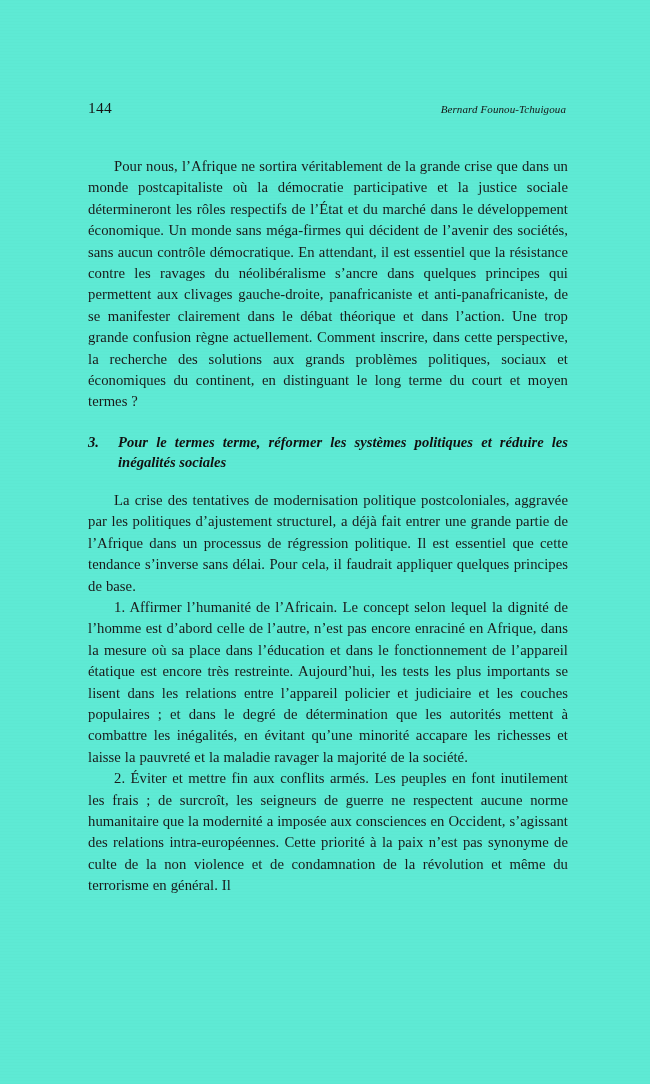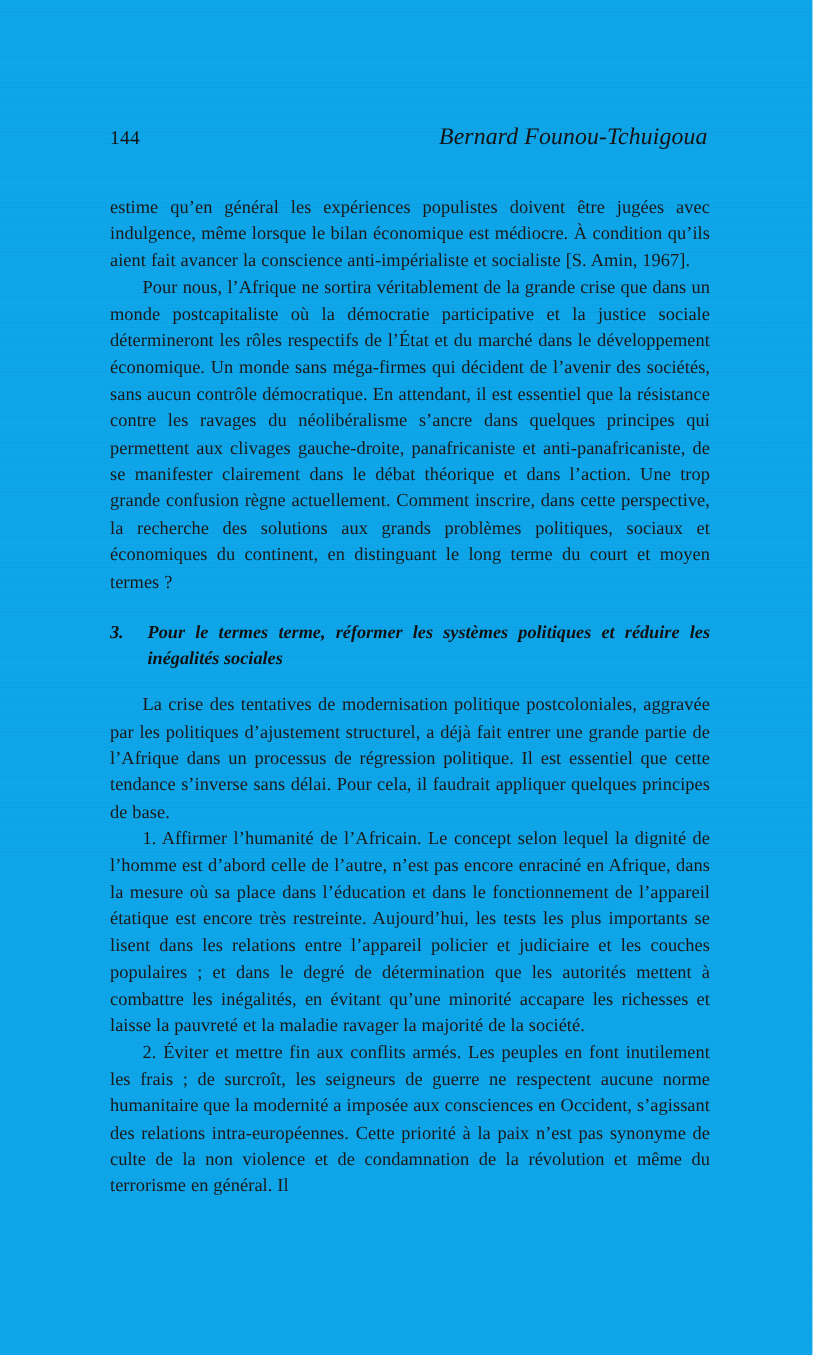--- a/index.html
+++ b/index.html
@@ -13,21 +13,21 @@
     font-family: "Liberation Serif", "DejaVu Serif", serif;
     color: #111111;
     overflow: hidden;
     position: relative;
   }
 
   
   .page {
     position: absolute;
     inset: 0;
-    background: #0ea5e9;
+    background: #5eead4;
   }
 
   .page-inner {
     position: absolute;
     left: 88px;
     top: 0;
     width: 480px;
   }
 
   
@@ -40,21 +40,21 @@
     justify-content: space-between;
     align-items: baseline;
   }
   .folio {
     font-size: 15.5px;
     letter-spacing: 0.2px;
     color: #141414;
   }
   .runhead-author {
     font-style: italic;
-    font-size: 19px;
+    font-size: 11px;
     letter-spacing: 0.1px;
     color: #141414;
     padding-right: 2px;
   }
 
   
   .body-block {
     position: absolute;
     left: 0;
     top: 156px;
@@ -117,21 +117,20 @@
 
   <div class="page-inner">
 
     <div class="runhead">
       <span class="folio">144</span>
       <span class="runhead-author">Bernard Founou-Tchuigoua</span>
     </div>
 
     <div class="body-block">
 
-      <p class="para last-line-left">estime qu’en général les expériences populistes doivent être jugées avec indulgence, même lorsque le bilan économique est médiocre. À condition qu’ils aient fait avancer la conscience anti-impérialiste et socialiste [S. Amin, 1967].</p>
 
       <p class="para indent last-line-left">Pour nous, l’Afrique ne sortira véritablement de la grande crise que dans un monde postcapitaliste où la démocratie participative et la justice sociale détermineront les rôles respectifs de l’État et du marché dans le développement économique. Un monde sans méga-firmes qui décident de l’avenir des sociétés, sans aucun contrôle démocratique. En attendant, il est essentiel que la résistance contre les ravages du néolibéralisme s’ancre dans quelques principes qui permettent aux clivages gauche-droite, panafricaniste et anti-panafricaniste, de se manifester clairement dans le débat théorique et dans l’action. Une trop grande confusion règne actuellement. Comment inscrire, dans cette perspective, la recherche des solutions aux grands problèmes politiques, sociaux et économiques du continent, en distinguant le long terme du court et moyen termes ?</p>
 
       <div class="section-heading">
         <span class="section-number">3.</span>
         <span class="section-title">Pour le termes terme, réformer les systèmes politiques et réduire les inégalités sociales</span>
       </div>
 
       <p class="para indent last-line-left">La crise des tentatives de modernisation politique postcoloniales, aggravée par les politiques d’ajustement structurel, a déjà fait entrer une grande partie de l’Afrique dans un processus de régression politique. Il est essentiel que cette tendance s’inverse sans délai. Pour cela, il faudrait appliquer quelques principes de base.</p>
 

